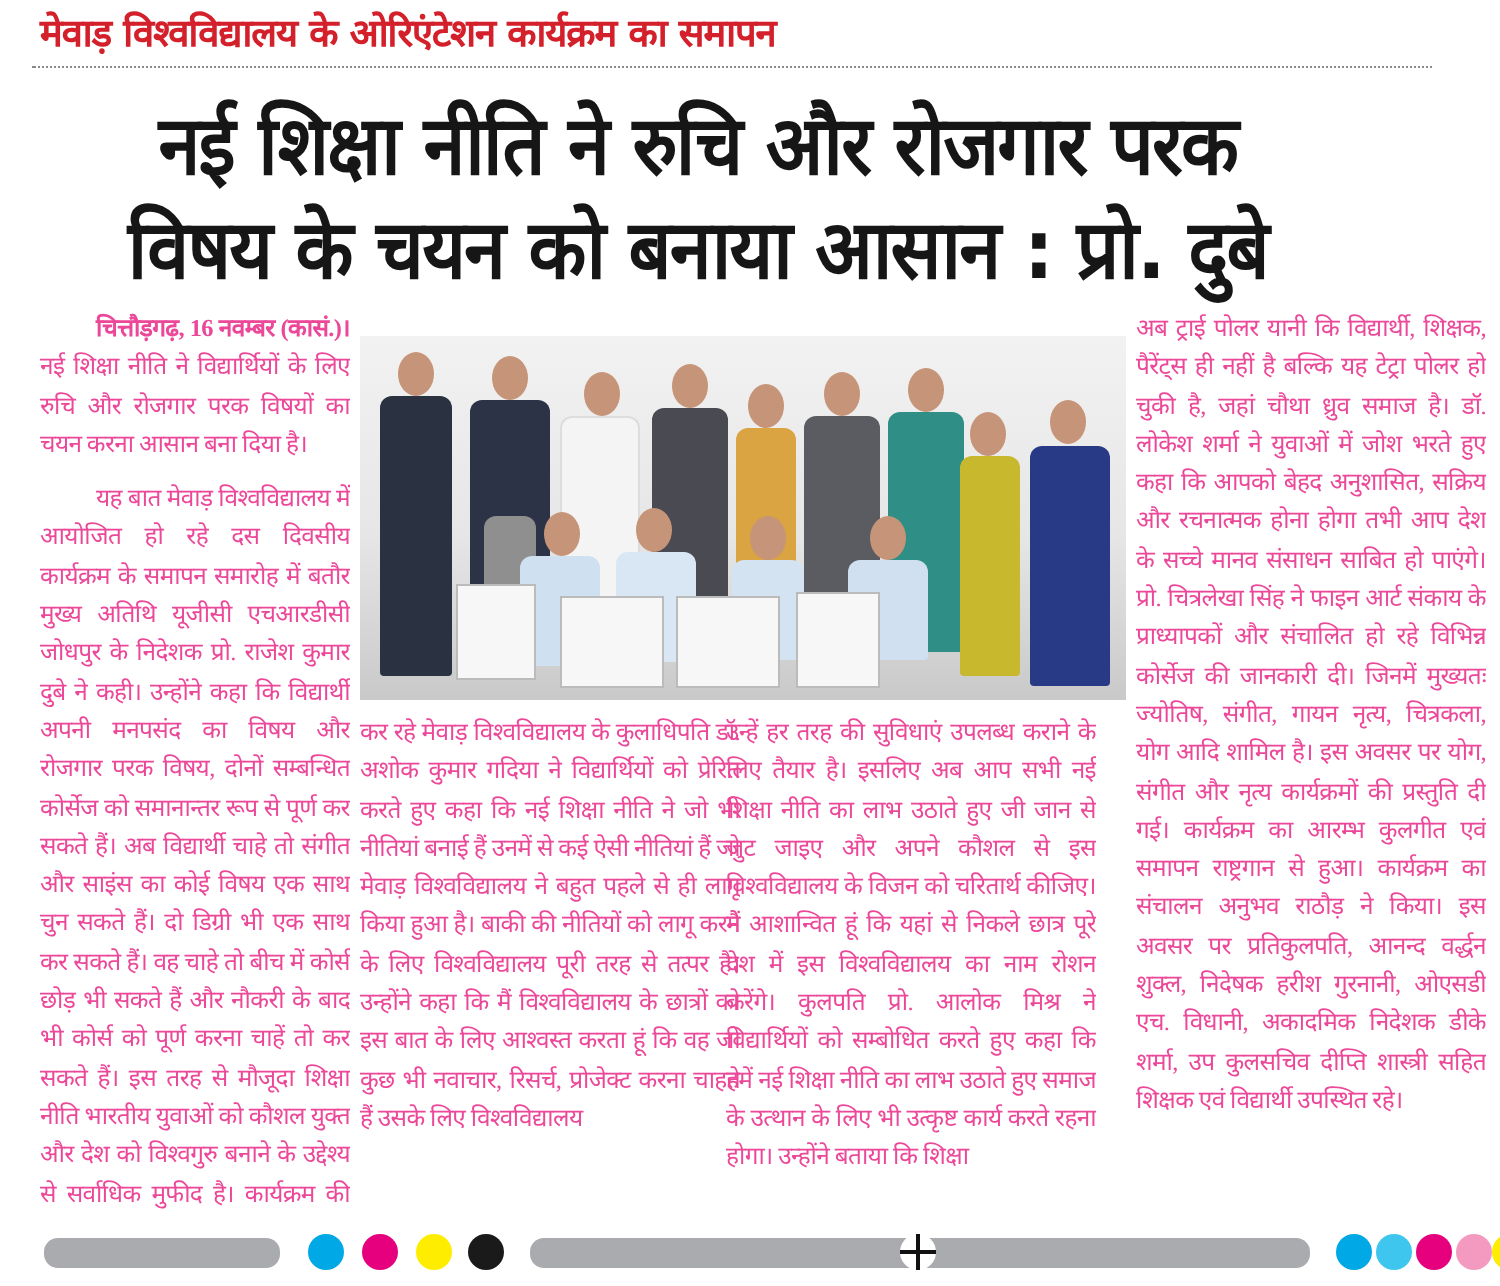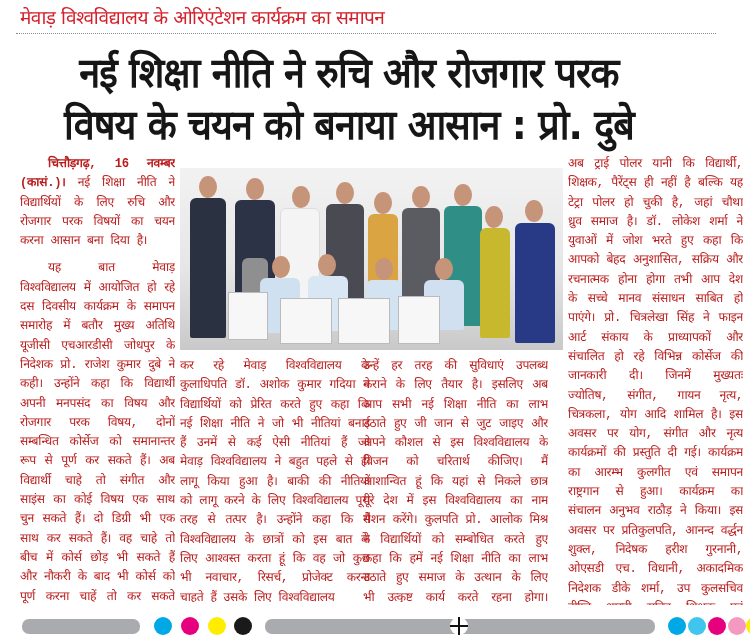--- a/index.html
+++ b/index.html
@@ -1,36 +1,36 @@
 <!DOCTYPE html>
 <html><head>
 <meta charset="utf-8">
 <style>
   * { box-sizing: border-box; margin: 0; padding: 0; }
   html, body { width: 750px; height: 643px; background: #ffffff; overflow: hidden; }
   body { position: relative; font-family: "DejaVu Sans", sans-serif; color: #1a1a1a; }
 
   .kicker {
     position: absolute; left: 20px; top: 4px; width: 700px;
-    color: #d3202b; font-weight: normal; font-size: 19px; line-height: 26px;
+    color: #d3202b; font-weight: bold; font-size: 19px; line-height: 26px;
     letter-spacing: -0.5px; white-space: nowrap;
   }
   .kicker-rule {
     position: absolute; left: 16px; top: 33px; width: 700px; height: 0;
     border-top: 1px dotted #8a8a8a;
   }
   .headline {
     position: absolute; left: 20px; top: 47px; width: 715px;
     font-weight: bold; font-size: 41px; line-height: 52px;
     color: #161616; text-align: center; letter-spacing: -1px;
     transform: scaleX(0.92); transform-origin: left top; white-space: nowrap;
   }
   .col {
-    position: absolute; font-family: Liberation Mono, monospace;
-    font-size: 12.2px; line-height: 19.3px; color: #b91c1c;
+    position: absolute; font-family: Liberation Serif, serif;
+    font-size: 12.2px; line-height: 19.3px; color: #ec4899;
     text-align: justify; letter-spacing: -0.3px;
   }
   .col p { text-indent: 0; }
   .col p.indent { text-indent: 28px; }
   .col p + p { margin-top: 8px; }
   .col1 { left: 20px; top: 155px; width: 155px; height: 450px; overflow: hidden; }
   .col2 { left: 180px; top: 357px; width: 190px; height: 245px; overflow: hidden; }
   .col3 { left: 363px; top: 357px; width: 185px; height: 245px; overflow: hidden; }
   .col4 { left: 568px; top: 155px; width: 175px; height: 450px; overflow: hidden; }
   .dateline { font-weight: bold; }

